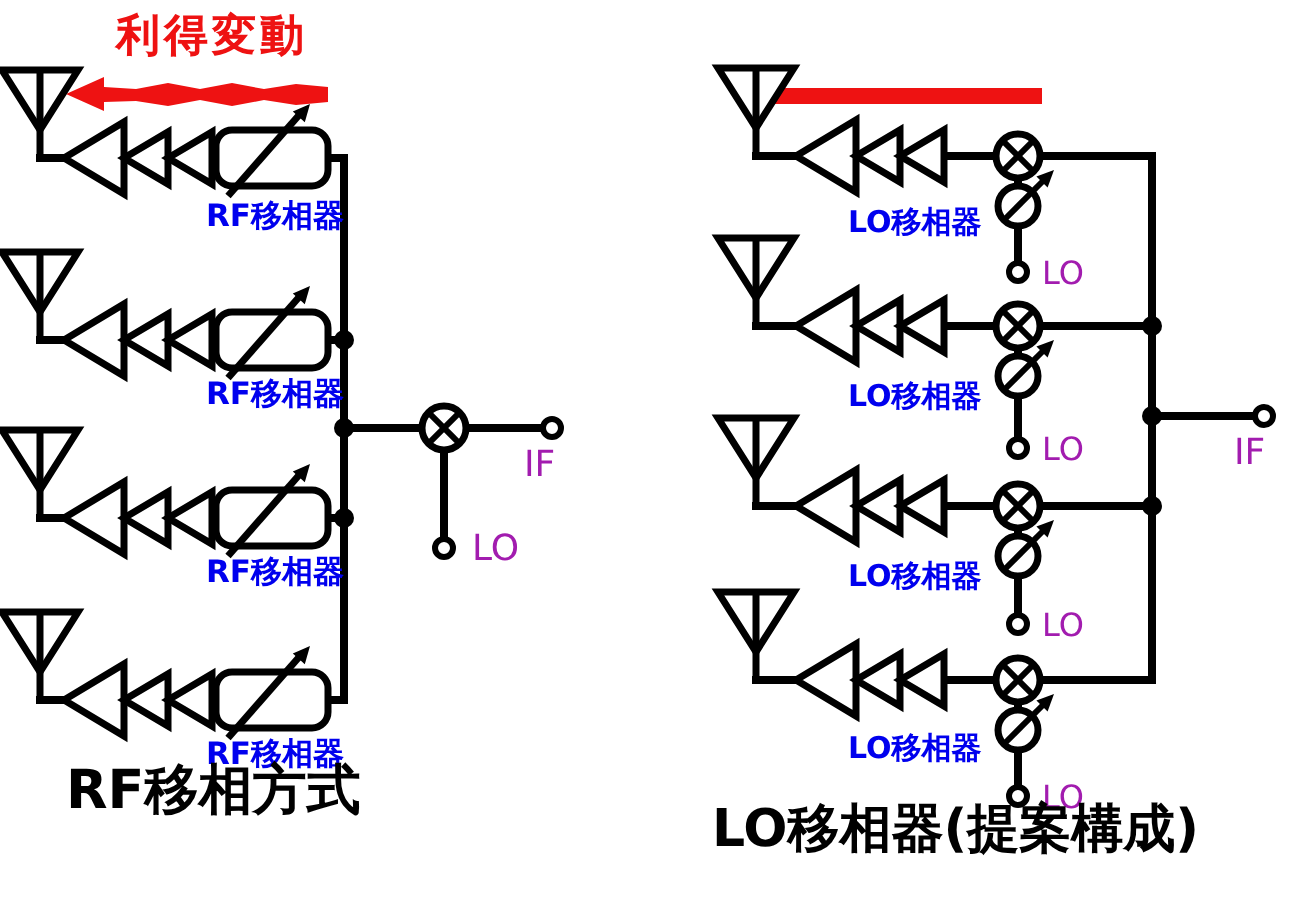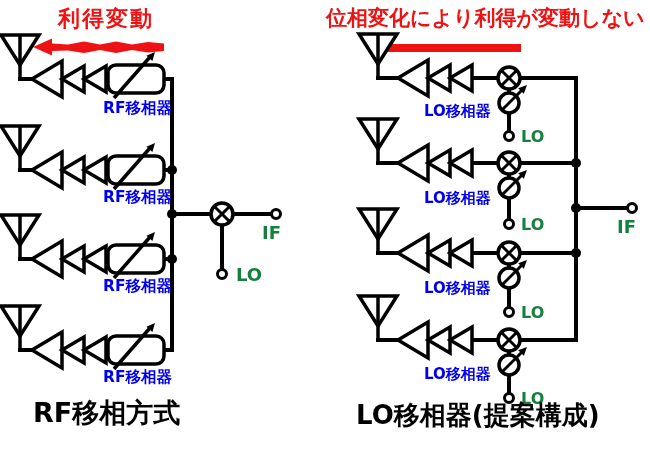--- a/index.html
+++ b/index.html
@@ -8,24 +8,24 @@
     font-family:"DejaVu Sans","Liberation Sans",sans-serif;
   }
   .stage svg{position:absolute;left:0;top:0;}
   .lbl{position:absolute;white-space:nowrap;line-height:1.1;}
   .annot{color:#ee1212;font-weight:bold;font-size:21px;}
   .annot-left{left:58px;top:7px;font-size:22px;letter-spacing:2px;}
   .annot-right{left:326px;top:7px;}
   .bluelab{color:#0000ee;font-weight:bold;font-size:15px;}
   .bluelab.l{left:100px;width:72px;text-align:right;font-size:15.5px;}
   .bluelab.r{left:424px;width:76px;text-align:left;}
-  .port{color:#15803d;font-weight:bold;font-size:18px;}
+  .port{color:#a21caf;font-weight:normal;font-size:18px;}
   .port-lo-small{font-size:16px;}
   .caption{color:#000;font-weight:bold;font-size:27px;}
-  .cap-left{left:33px;top:398px;}
+  .cap-left{left:33px;top:381px;}
   .cap-right{left:356px;top:401px;font-size:26px;}
 </style>
 </head>
 <body>
 
 <div class="stage">
 
 <svg width="650" height="451" viewBox="0 0 650 451">
   <defs>
     <g id="antenna" stroke="#000" stroke-width="3.5" fill="#fff">
@@ -137,21 +137,20 @@
 
     <use href="#dot" transform="translate(576,163)"></use>
     <use href="#dot" transform="translate(576,208)"></use>
     <use href="#dot" transform="translate(576,253)"></use>
 
     <use href="#term" transform="translate(632,208)"></use>
   </g>
 </svg>
 
   <div class="lbl annot annot-left">利得変動</div>
-  <div class="lbl annot annot-right">位相変化により利得が変動しない</div>
 
   <div class="lbl bluelab l" style="top:100px;">RF移相器</div>
   <div class="lbl bluelab l" style="top:189px;">RF移相器</div>
   <div class="lbl bluelab l" style="top:278px;">RF移相器</div>
   <div class="lbl bluelab l" style="top:369px;">RF移相器</div>
 
   <div class="lbl bluelab r" style="top:103px;">LO移相器</div>
   <div class="lbl bluelab r" style="top:190px;">LO移相器</div>
   <div class="lbl bluelab r" style="top:280px;">LO移相器</div>
   <div class="lbl bluelab r" style="top:366px;">LO移相器</div>

